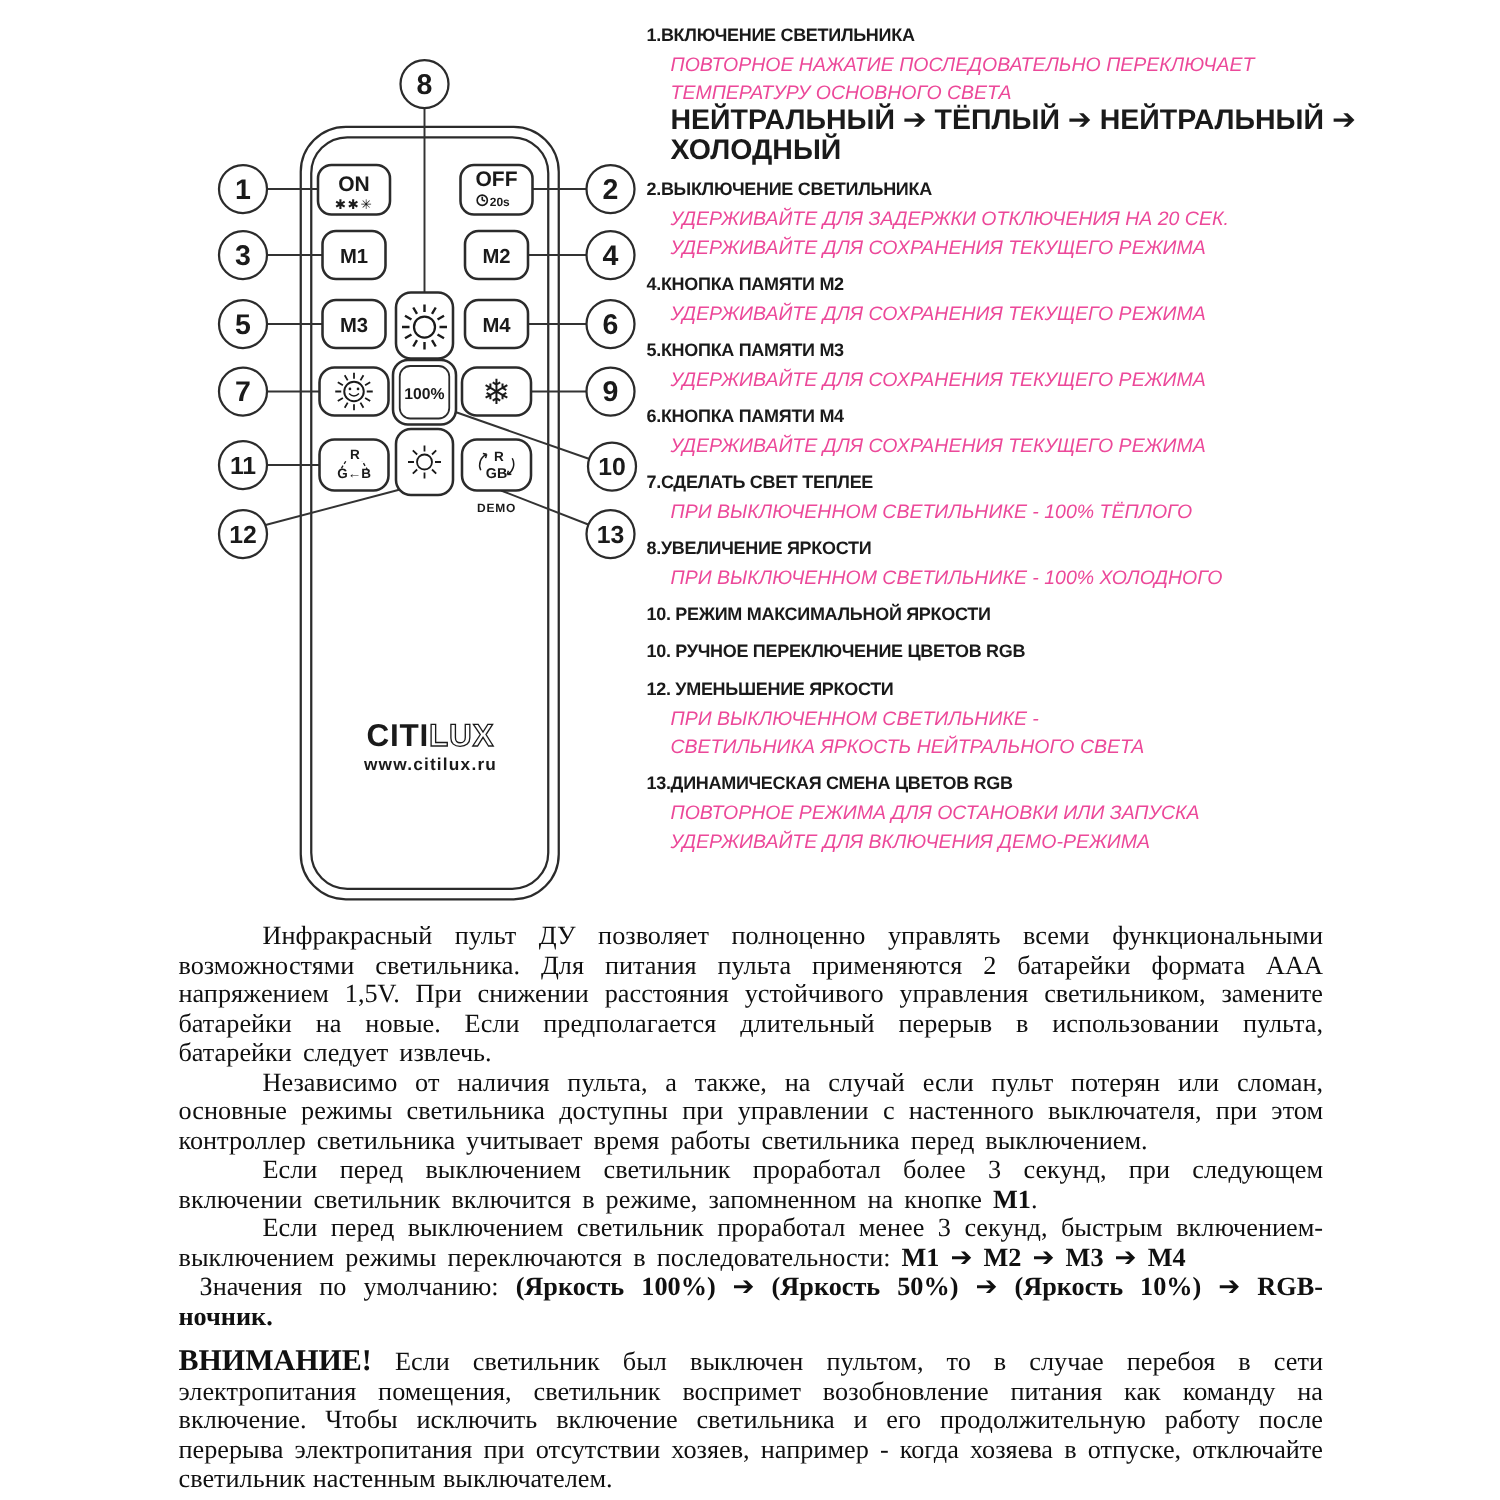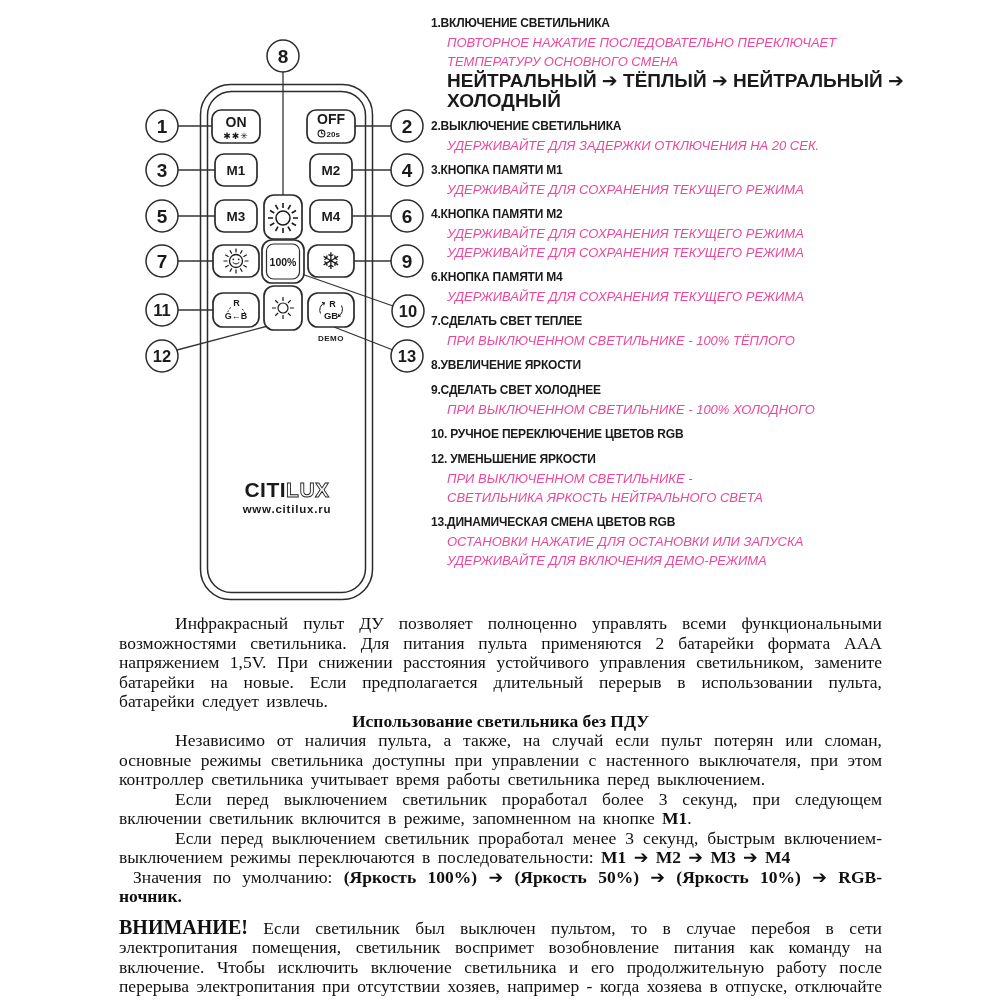--- a/index.html
+++ b/index.html
@@ -144,60 +144,59 @@
       <text x="408" y="316.5" font-size="16.5" text-anchor="middle">10</text>
       <text x="162" y="316" font-size="16.5" text-anchor="middle">11</text>
       <text x="162" y="362" font-size="16.5" text-anchor="middle">12</text>
       <text x="407" y="362" font-size="16.5" text-anchor="middle">13</text>
     </g>
   </svg>
 
   <div class="col">
     <div class="ih" style="margin-top:0">1.ВКЛЮЧЕНИЕ СВЕТИЛЬНИКА</div>
     <div class="is">ПОВТОРНОЕ НАЖАТИЕ ПОСЛЕДОВАТЕЛЬНО ПЕРЕКЛЮЧАЕТ</div>
-    <div class="is">ТЕМПЕРАТУРУ ОСНОВНОГО СМЕНА</div>
+    <div class="is">ТЕМПЕРАТУРУ ОСНОВНОГО СВЕТА</div>
     <div class="ib">НЕЙТРАЛЬНЫЙ ➔ ТЁПЛЫЙ ➔ НЕЙТРАЛЬНЫЙ ➔ ХОЛОДНЫЙ</div>
 
     <div class="ih">2.ВЫКЛЮЧЕНИЕ СВЕТИЛЬНИКА</div>
     <div class="is">УДЕРЖИВАЙТЕ ДЛЯ ЗАДЕРЖКИ ОТКЛЮЧЕНИЯ НА 20 СЕК.</div>
 
-    <div class="ih">3.КНОПКА ПАМЯТИ М1</div>
     <div class="is">УДЕРЖИВАЙТЕ ДЛЯ СОХРАНЕНИЯ ТЕКУЩЕГО РЕЖИМА</div>
 
     <div class="ih">4.КНОПКА ПАМЯТИ М2</div>
     <div class="is">УДЕРЖИВАЙТЕ ДЛЯ СОХРАНЕНИЯ ТЕКУЩЕГО РЕЖИМА</div>
 
+    <div class="ih">5.КНОПКА ПАМЯТИ М3</div>
     <div class="is">УДЕРЖИВАЙТЕ ДЛЯ СОХРАНЕНИЯ ТЕКУЩЕГО РЕЖИМА</div>
 
     <div class="ih">6.КНОПКА ПАМЯТИ М4</div>
     <div class="is">УДЕРЖИВАЙТЕ ДЛЯ СОХРАНЕНИЯ ТЕКУЩЕГО РЕЖИМА</div>
 
     <div class="ih">7.СДЕЛАТЬ СВЕТ ТЕПЛЕЕ</div>
     <div class="is">ПРИ ВЫКЛЮЧЕННОМ СВЕТИЛЬНИКЕ - 100% ТЁПЛОГО</div>
 
     <div class="ih">8.УВЕЛИЧЕНИЕ ЯРКОСТИ</div>
 
-    <div class="ih">9.СДЕЛАТЬ СВЕТ ХОЛОДНЕЕ</div>
     <div class="is">ПРИ ВЫКЛЮЧЕННОМ СВЕТИЛЬНИКЕ -  100% ХОЛОДНОГО</div>
 
+    <div class="ih">10. РЕЖИМ МАКСИМАЛЬНОЙ ЯРКОСТИ</div>
 
     <div class="ih">10. РУЧНОЕ ПЕРЕКЛЮЧЕНИЕ ЦВЕТОВ RGB</div>
 
     <div class="ih">12. УМЕНЬШЕНИЕ ЯРКОСТИ</div>
     <div class="is">ПРИ ВЫКЛЮЧЕННОМ СВЕТИЛЬНИКЕ -</div>
     <div class="is">СВЕТИЛЬНИКА ЯРКОСТЬ НЕЙТРАЛЬНОГО СВЕТА</div>
 
     <div class="ih">13.ДИНАМИЧЕСКАЯ СМЕНА ЦВЕТОВ RGB</div>
-    <div class="is">ОСТАНОВКИ НАЖАТИЕ ДЛЯ ОСТАНОВКИ ИЛИ ЗАПУСКА</div>
+    <div class="is">ПОВТОРНОЕ РЕЖИМА ДЛЯ ОСТАНОВКИ ИЛИ ЗАПУСКА</div>
     <div class="is">УДЕРЖИВАЙТЕ ДЛЯ ВКЛЮЧЕНИЯ ДЕМО-РЕЖИМА</div>
   </div>
 
   <div class="bodytext">
     <p class="p ind">Инфракрасный пульт ДУ позволяет полноценно управлять всеми функциональными возможностями светильника. Для питания пульта применяются 2 батарейки формата ААА напряжением 1,5V. При снижении расстояния устойчивого управления светильником, замените батарейки на новые. Если предполагается длительный перерыв в использовании пульта, батарейки следует извлечь.</p>
-    <p class="ph">Использование светильника без ПДУ</p>
     <p class="p ind">Независимо от наличия пульта, а также, на случай если пульт потерян или сломан, основные режимы светильника доступны при управлении с настенного выключателя, при этом контроллер светильника учитывает время работы светильника перед выключением.</p>
     <p class="p ind"><span>Если перед выключением светильник проработал более 3 секунд, при следующем включении светильник включится в режиме, запомненном на кнопке </span><b>М1</b><span>.</span></p>
     <p class="p ind"><span>Если перед выключением светильник проработал менее 3 секунд, быстрым включением-выключением режимы переключаются в последовательности: </span><b>М1 ➔ М2 ➔ М3 ➔ М4</b></p>
     <p class="p ind2"><span>Значения по умолчанию: </span><b>(Яркость 100%) ➔ (Яркость 50%) ➔ (Яркость 10%) ➔ RGB-ночник.</b></p>
     <p class="att"><span class="att-t">ВНИМАНИЕ!</span><span> Если светильник был выключен пультом, то в случае перебоя в сети электропитания помещения, светильник воспримет возобновление питания как команду на включение. Чтобы исключить включение светильника и его продолжительную работу после перерыва электропитания при отсутствии хозяев, например - когда хозяева в отпуске, отключайте светильник настенным выключателем.</span></p>
   </div>
 
 </div>
 
 </body></html>

